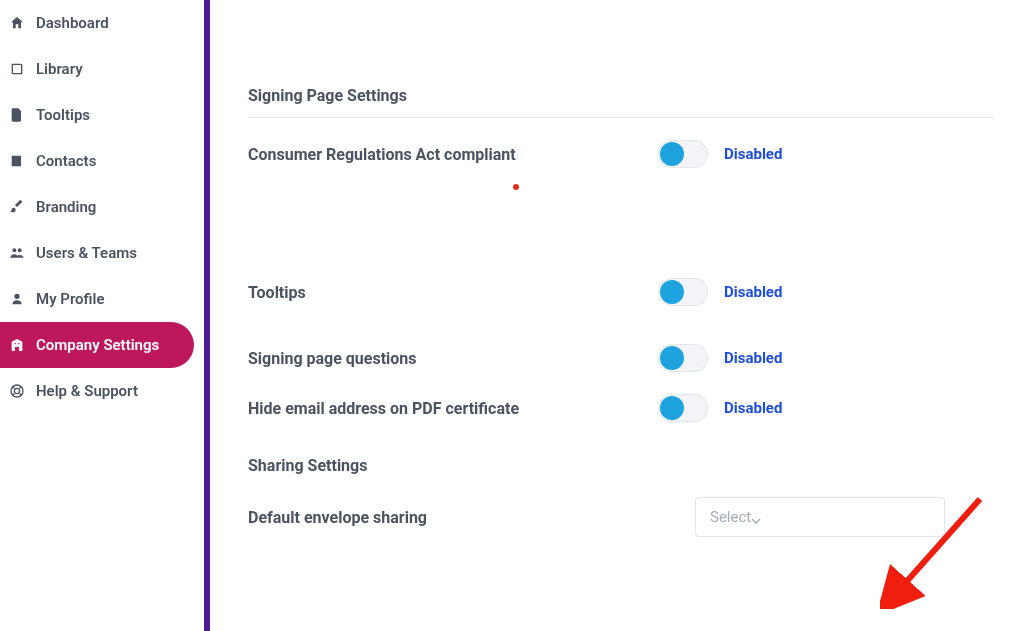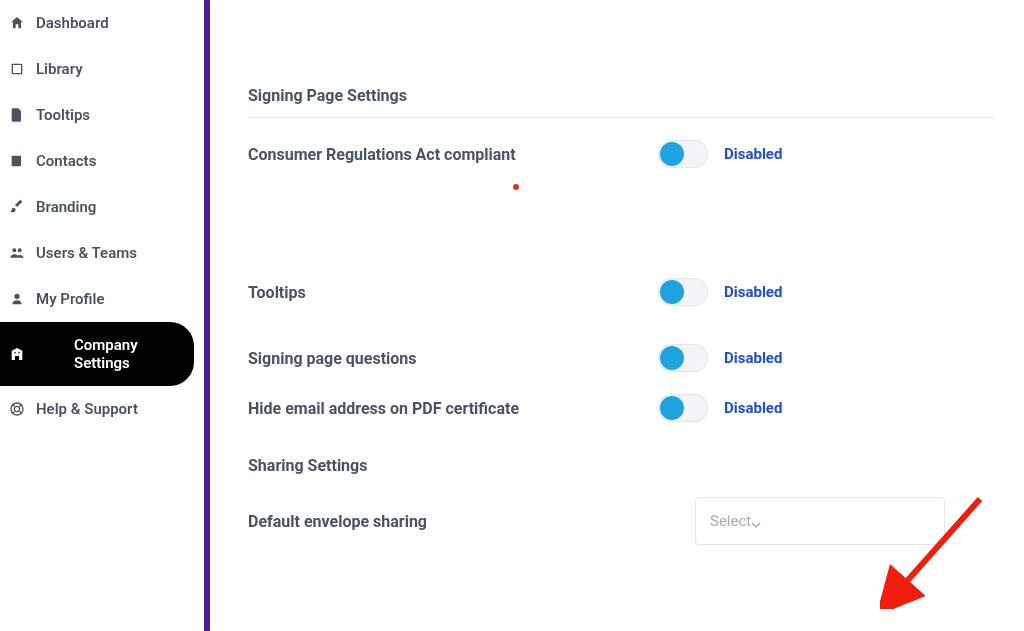--- a/index.html
+++ b/index.html
@@ -27,25 +27,24 @@
     .sidebar-item {
       display: flex;
       align-items: center;
       padding: 14px 10px 14px 8px;
       cursor: pointer;
       color: #4a5361;
       font-size: 15px;
       font-weight: 600;
     }
     .sidebar-item.active {
-      background: #000000;
+      background: #be185d;
       color: #ffffff;
       border-radius: 0 24px 24px 0;
       margin-right: 10px;
-      gap: 38px;
     }
     .sidebar-icon {
       width: 18px;
       height: 18px;
       margin-right: 10px;
       display: inline-flex;
       align-items: center;
       justify-content: center;
       flex-shrink: 0;
     }
@@ -111,21 +110,21 @@
       border-radius: 50%;
       background: #1ea3de;
     }
     .toggle-state {
       font-size: 15px;
       font-weight: 700;
       color: #1d4ed8;
     }
     .select {
       width: 250px;
-      height: 48px;
+      height: 40px;
       border: 1px solid #e1e4e8;
       border-radius: 4px;
       display: flex;
       align-items: center;
       padding: 0 14px;
       color: #a6adb8;
       font-size: 15px;
       cursor: pointer;
     }
     .chevron-down {

